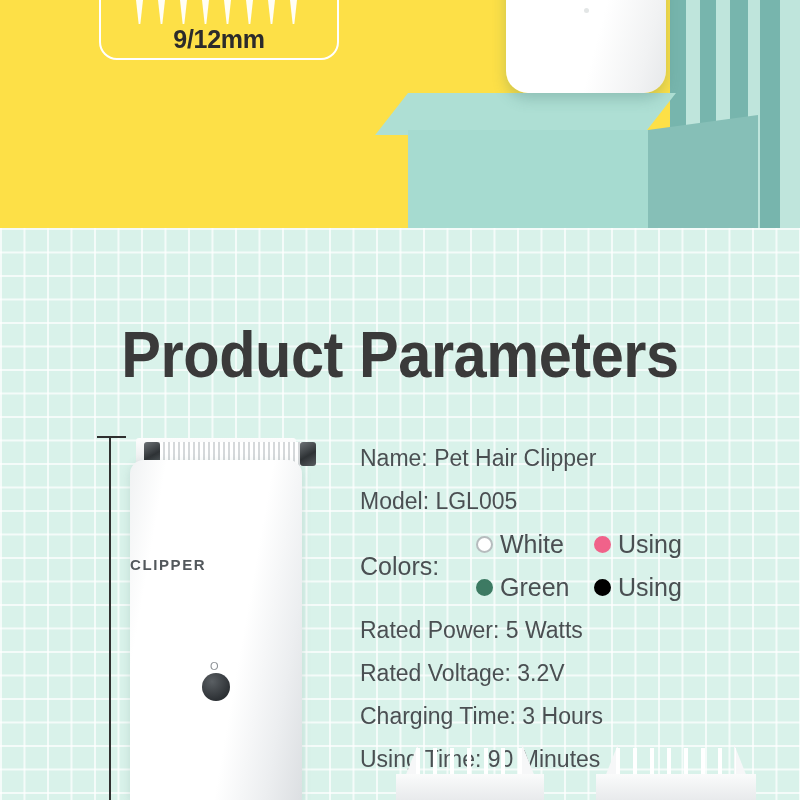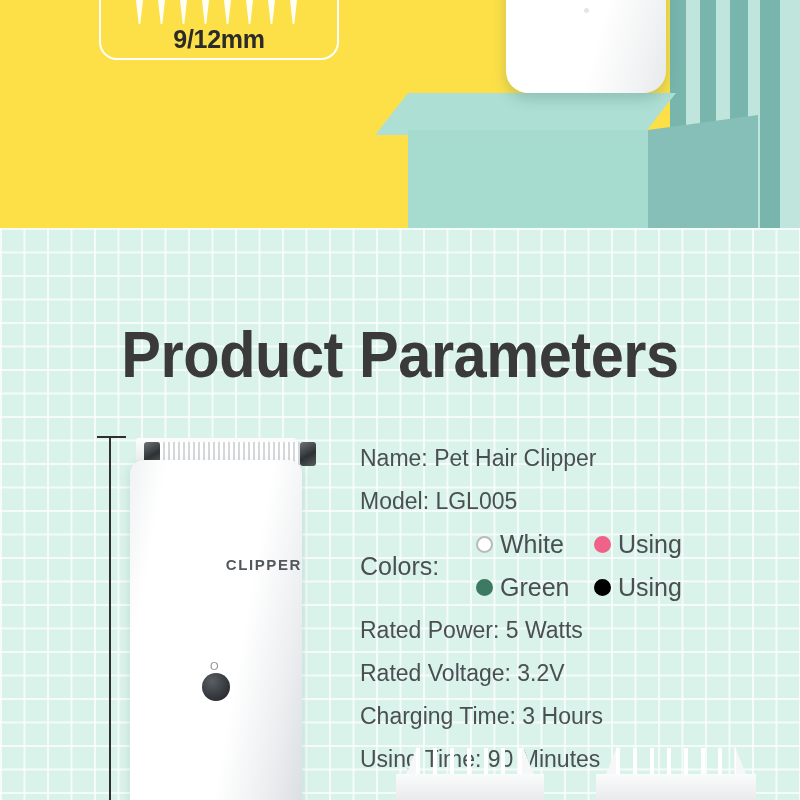--- a/index.html
+++ b/index.html
@@ -117,21 +117,21 @@
   }
   .blade-guard-l { left:8px; }
   .blade-guard-r { left:164px; }
   .clipper-body {
     position:absolute; left:8px; top:30px; width:172px; height:340px;
     background:linear-gradient(100deg,#f0f2f3 0%,#ffffff 16%,#ffffff 62%,#eceef0 84%,#dcdfe2 100%);
     border-radius:14px 14px 0 0;
     box-shadow:0 3px 10px rgba(80,120,115,.18);
   }
   .clipper-brand {
-    position:absolute; left:8px; top:126px; width:172px; text-align:right;
+    position:absolute; left:8px; top:126px; width:172px; text-align:left;
     font-size:15px; font-weight:bold; color:#53585c; letter-spacing:1.6px;
   }
   .clipper-btn {
     position:absolute; left:80px; top:243px; width:28px; height:28px;
     border-radius:50%;
     background:radial-gradient(circle at 36% 30%, #5a5f63, #2c3034 72%);
   }
   .clipper-btn-ring {
     position:absolute; left:78px; top:228px; width:32px; height:44px;
     border-radius:16px;

